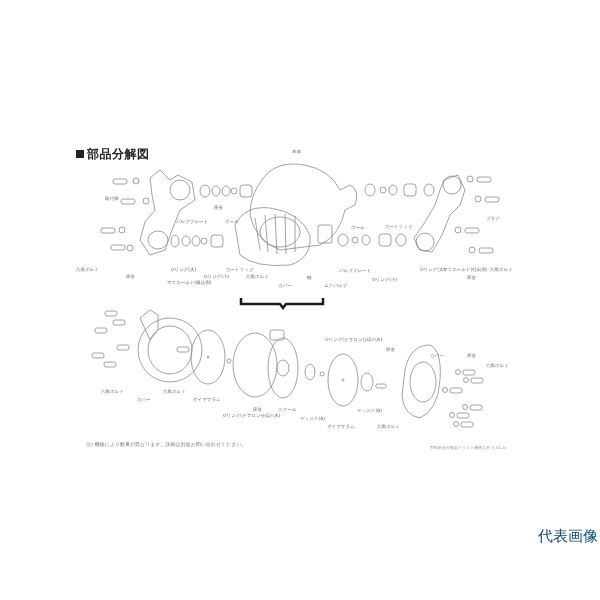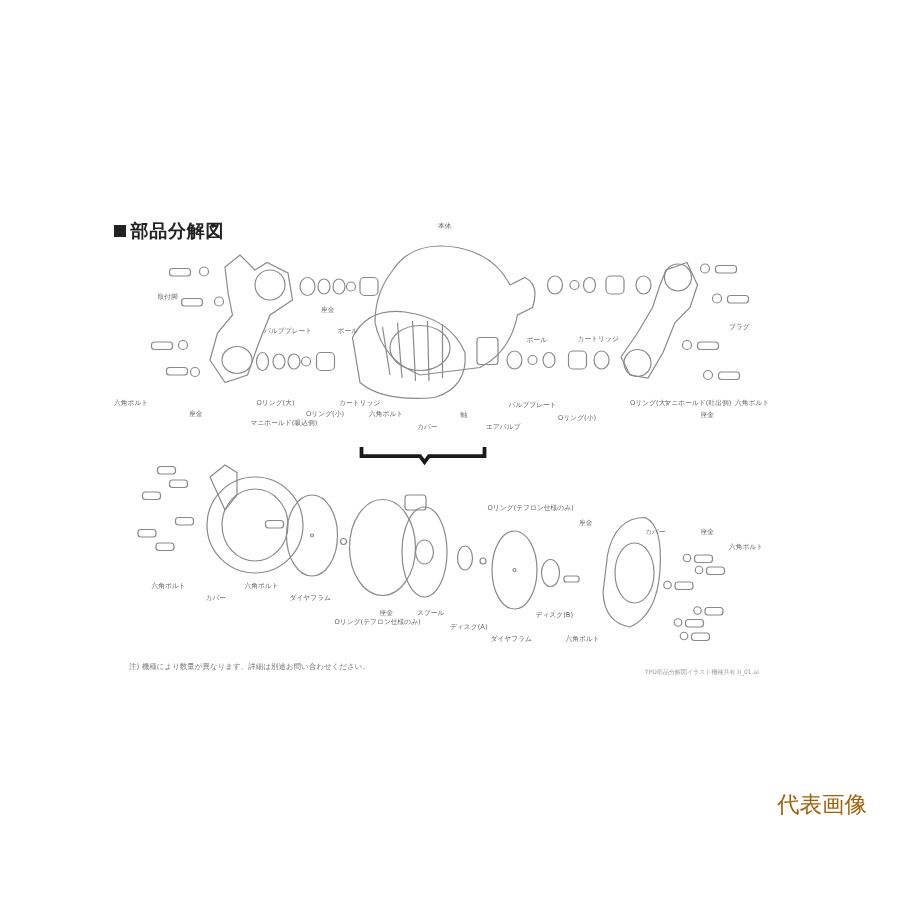--- a/index.html
+++ b/index.html
@@ -4,21 +4,21 @@
 <style>
   html, body { margin:0; padding:0; background:#ffffff; }
   body { width:600px; height:600px; position:relative; overflow:hidden;
          font-family:"DejaVu Sans", sans-serif; color:#333; }
   .sheet { position:absolute; left:0; top:0; width:600px; height:600px;padding-left:28px; }
   .title { position:absolute; left:76px; top:146px; font-size:12px; font-weight:bold; color:#222; letter-spacing:0.5px; }
   .title .sq { display:inline-block; width:8px; height:8px; background:#222; margin-right:3px; vertical-align:0px; }
   .lbl { position:absolute; font-size:4.5px; color:#666; white-space:nowrap; line-height:5px; }
   .note { position:absolute; left:86px; top:441px; font-size:5px; color:#777; }
   .credit { position:absolute; left:430px; top:445px; font-size:4px; color:#999; }
-  .caption { position:absolute; left:518px; top:527px; font-size:15px; color:#a16207; }
+  .caption { position:absolute; left:538px; top:527px; font-size:15px; color:#0c4a6e; }
   svg { position:absolute; left:0; top:0; }
 </style>
 </head>
 <body>
 
 <div class="sheet">
 
   <div class="title">
     <span class="sq"></span><span>部品分解図</span>
   </div>

